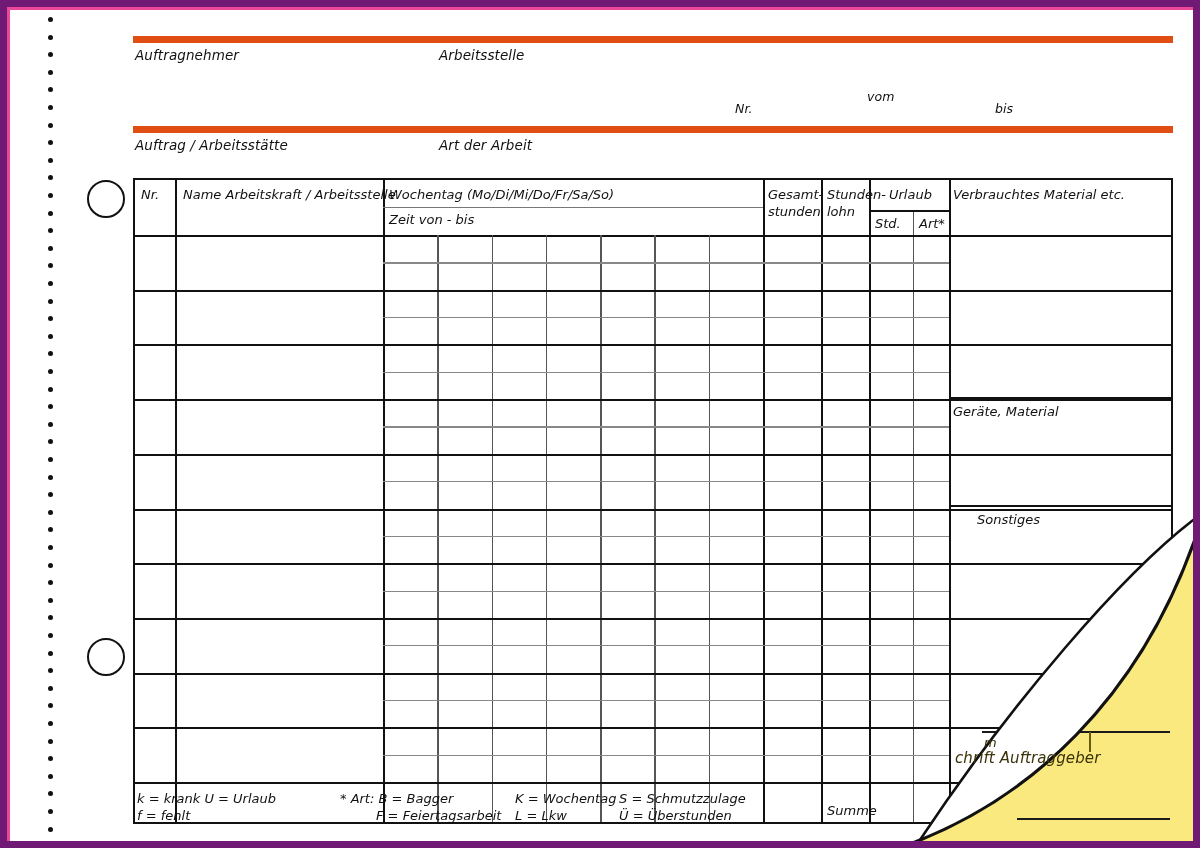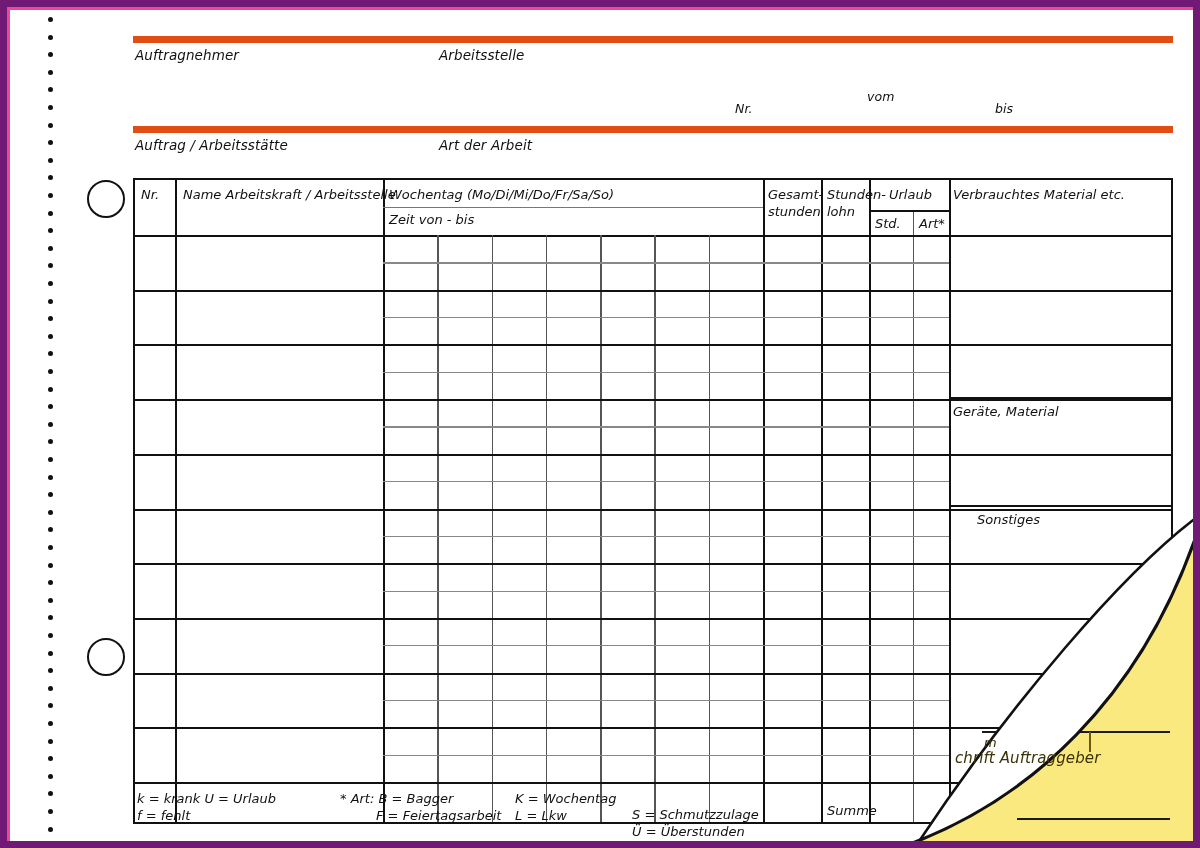--- a/index.html
+++ b/index.html
@@ -191,21 +191,21 @@
     <div style="padding-left:36px;">F =  Feiertagsarbeit</div>
   </div>
   <div class="leg" style="left:130px;top:783px;">
     <div>k  =  krank     U  =  Urlaub</div>
     <div>f  =  fehlt</div>
   </div>
   <div class="leg" style="left:508px;top:783px;">
     <div>K  =  Wochentag</div>
     <div>L  =  Lkw</div>
   </div>
-  <div class="leg" style="left:625px;top:783px;margin-top:16px;">
+  <div class="leg" style="left:612px;top:783px;">
     <div>S  =  Schmutzzulage</div>
     <div>Ü  =  Überstunden</div>
   </div>
 
   <svg id="curlwrap" viewBox="0 0 1200 848">
     <defs>
       <clipPath id="clipPage">
           <rect x="3" y="3" width="1194" height="842"></rect>
         </clipPath>
     </defs>

